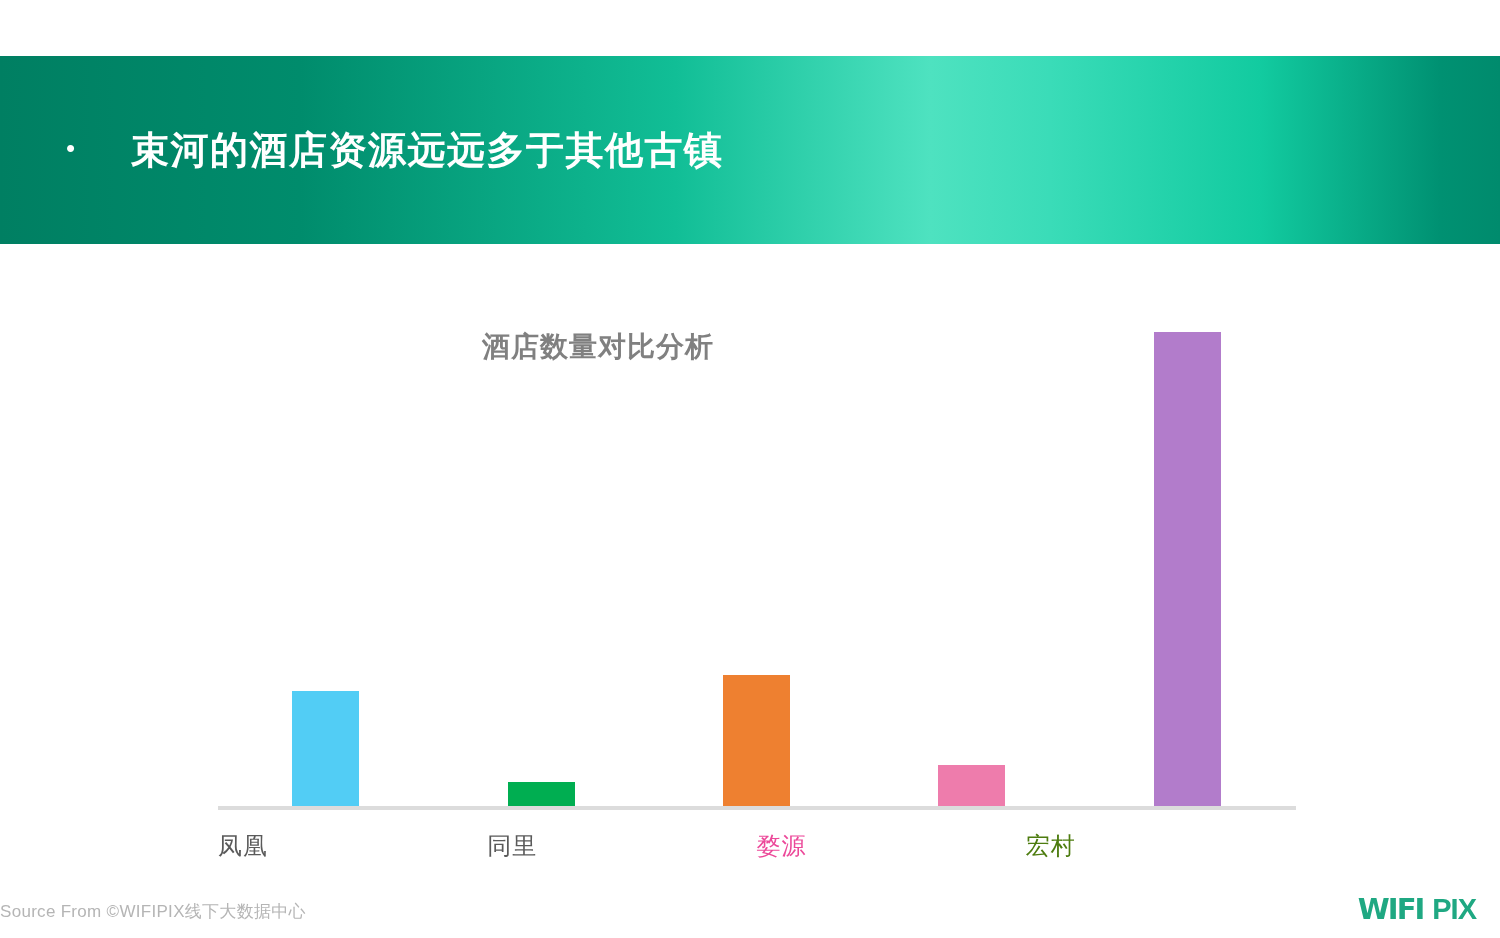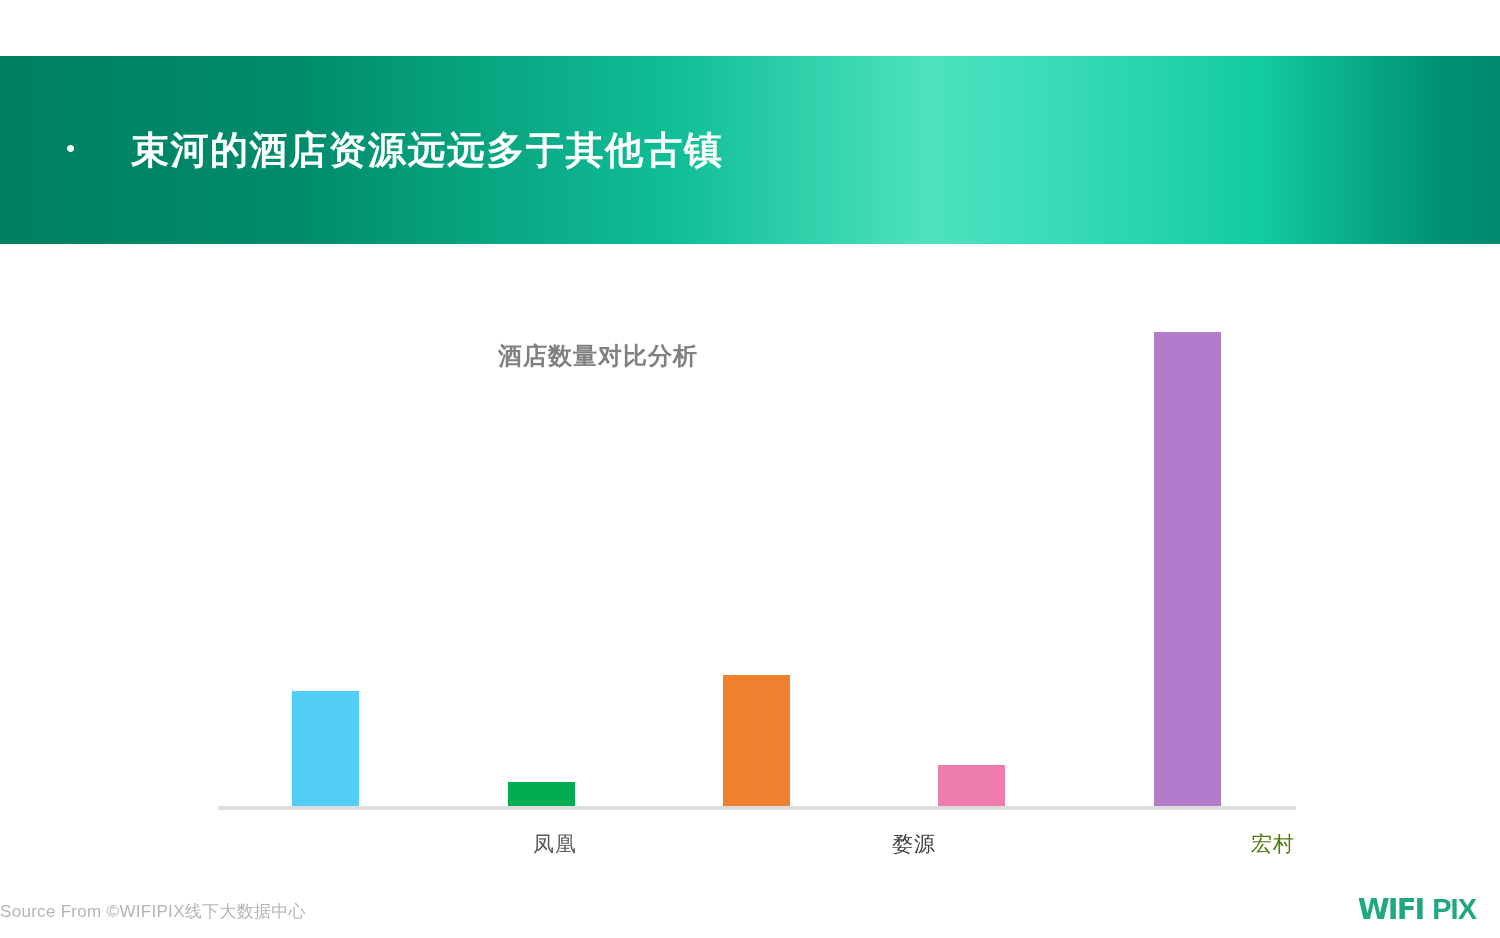--- a/index.html
+++ b/index.html
@@ -50,24 +50,24 @@
   }
 
   
   #chart-area{
     position:absolute;
     left:0; top:244px;
     width:1500px; height:640px;
   }
   #chart-title{
     position:absolute;
-    left:0; top:96px;
+    left:0; top:84px;
     width:1196px;
     text-align:center;
-    font-size:24px;
+    font-size:28px;
     font-weight:bold;
     color:#808080;
     letter-spacing:1px;
   }
   #plot{
     position:absolute;
     left:218px;
     top:88px;
     width:1077px;
     height:474px;
@@ -100,22 +100,22 @@
   }
   #axis-labels{
     position:absolute;
     left:218px;
     top:586px;
     width:1077px;
     display:flex;
   }
   .axis-label{
     flex:1 1 0;
-    text-align:right;
-    font-size:21px;
+    text-align:left;
+    font-size:24px;
     color:#5a5a5a;
     letter-spacing:1px;
   }
 
   
   #source-note{
     position:absolute;
     left:0; top:900px;
     width:1500px;
     text-align:left;
@@ -172,21 +172,22 @@
       <div class="bar-slot">
         <div class="bar" title="束河: 474" style="height: 474px; background: rgb(178, 124, 203);"></div>
       </div>
     </div>
   </div>
 
   <div id="axis-line" style="background: rgb(220, 220, 220);"></div>
 
   <div id="axis-labels">
     <div class="axis-label" style="color: rgb(90, 90, 90);">凤凰</div>
-    <div class="axis-label" style="color: #404040;">婺源</div>
+    <div class="axis-label" style="color: rgb(90, 90, 90);">同里</div>
+    <div class="axis-label" style="color: #ec4899;">婺源</div>
     <div class="axis-label" style="color: #4d7c0f;">宏村</div>
   </div>
 </div>
 
 <div id="source-note">Source From ©WIFIPIX线下大数据中心</div>
 
 <div id="brand-logo" style="color: rgb(31, 168, 130);">
   <span class="lw">WIFI</span>
   <span>PIX</span>
 </div>

